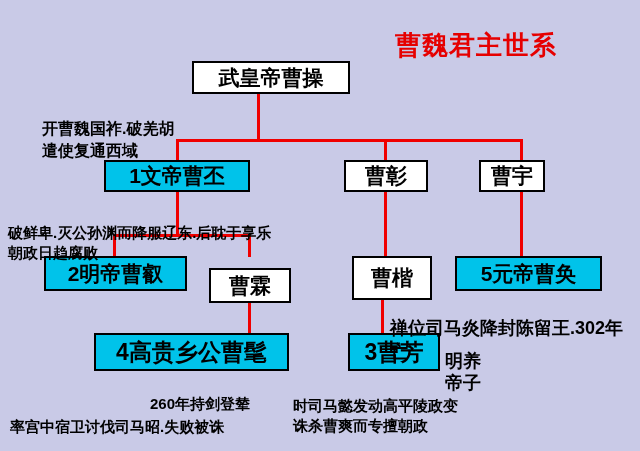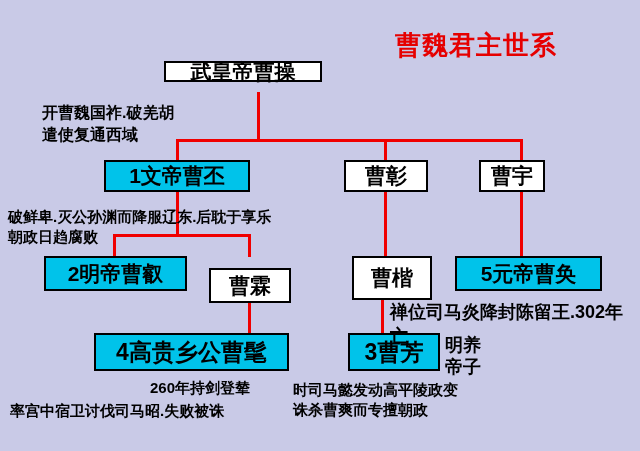--- a/index.html
+++ b/index.html
@@ -33,20 +33,21 @@
   .line {
     position:absolute;
     background:#f00000;
   }
   .note {
     position:absolute;
     color:#000;
     font-weight:bold;
     white-space:pre-line;
     line-height:1.35;
+    margin-top:16px;
   }
   .f16 { font-size:16px; }
   .f15 { font-size:15px; }
   .f14 { font-size:18px; }
 </style>
 </head>
 <body>
 
 <div class="stage">
 
@@ -59,21 +60,21 @@
   <div class="line" style="left:520px; top:139px; width:3px;  height:22px;"></div>
   <div class="line" style="left:176px; top:192px; width:3px;  height:45px;"></div>
   <div class="line" style="left:113px; top:234px; width:138px; height:3px;"></div>
   <div class="line" style="left:113px; top:234px; width:3px;  height:23px;"></div>
   <div class="line" style="left:248px; top:234px; width:3px;  height:23px;"></div>
   <div class="line" style="left:384px; top:192px; width:3px;  height:65px;"></div>
   <div class="line" style="left:520px; top:192px; width:3px;  height:65px;"></div>
   <div class="line" style="left:248px; top:291px; width:3px;  height:43px;"></div>
   <div class="line" style="left:381px; top:291px; width:3px;  height:43px;"></div>
 
-  <div class="box" style="left:164px; top:61px; width:158px; height:21px;">武皇帝曹操</div>
+  <div class="box" style="left:192px; top:61px; width:158px; height:33px;">武皇帝曹操</div>
 
   <div class="box cyan" style="left:104px; top:160px; width:146px; height:32px;">1文帝曹丕</div>
   <div class="box" style="left:344px; top:160px; width:84px; height:32px;">曹彰</div>
   <div class="box" style="left:479px; top:160px; width:66px; height:32px;">曹宇</div>
 
   <div class="box cyan" style="left:44px; top:256px; width:143px; height:35px;">2明帝曹叡</div>
   <div class="box" style="left:209px; top:256px; width:82px; height:35px;margin-top:12px;">曹霖</div>
   <div class="box" style="left:352px; top:256px; width:80px; height:44px;">曹楷</div>
   <div class="box cyan" style="left:455px; top:256px; width:147px; height:35px;">5元帝曹奂</div>
 

